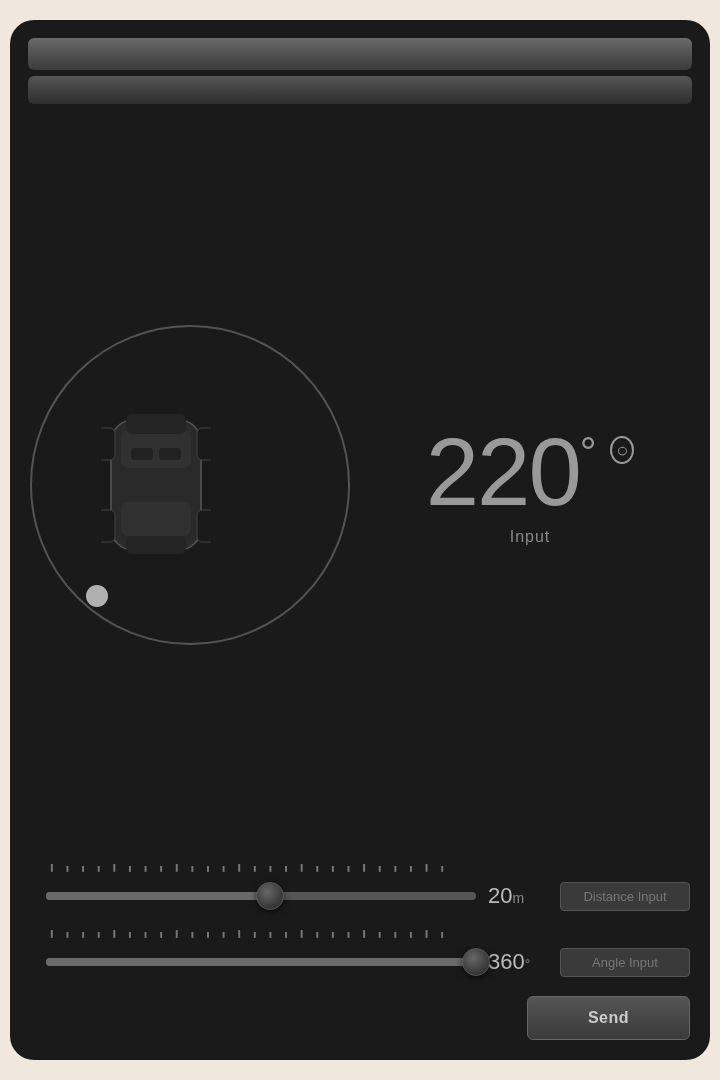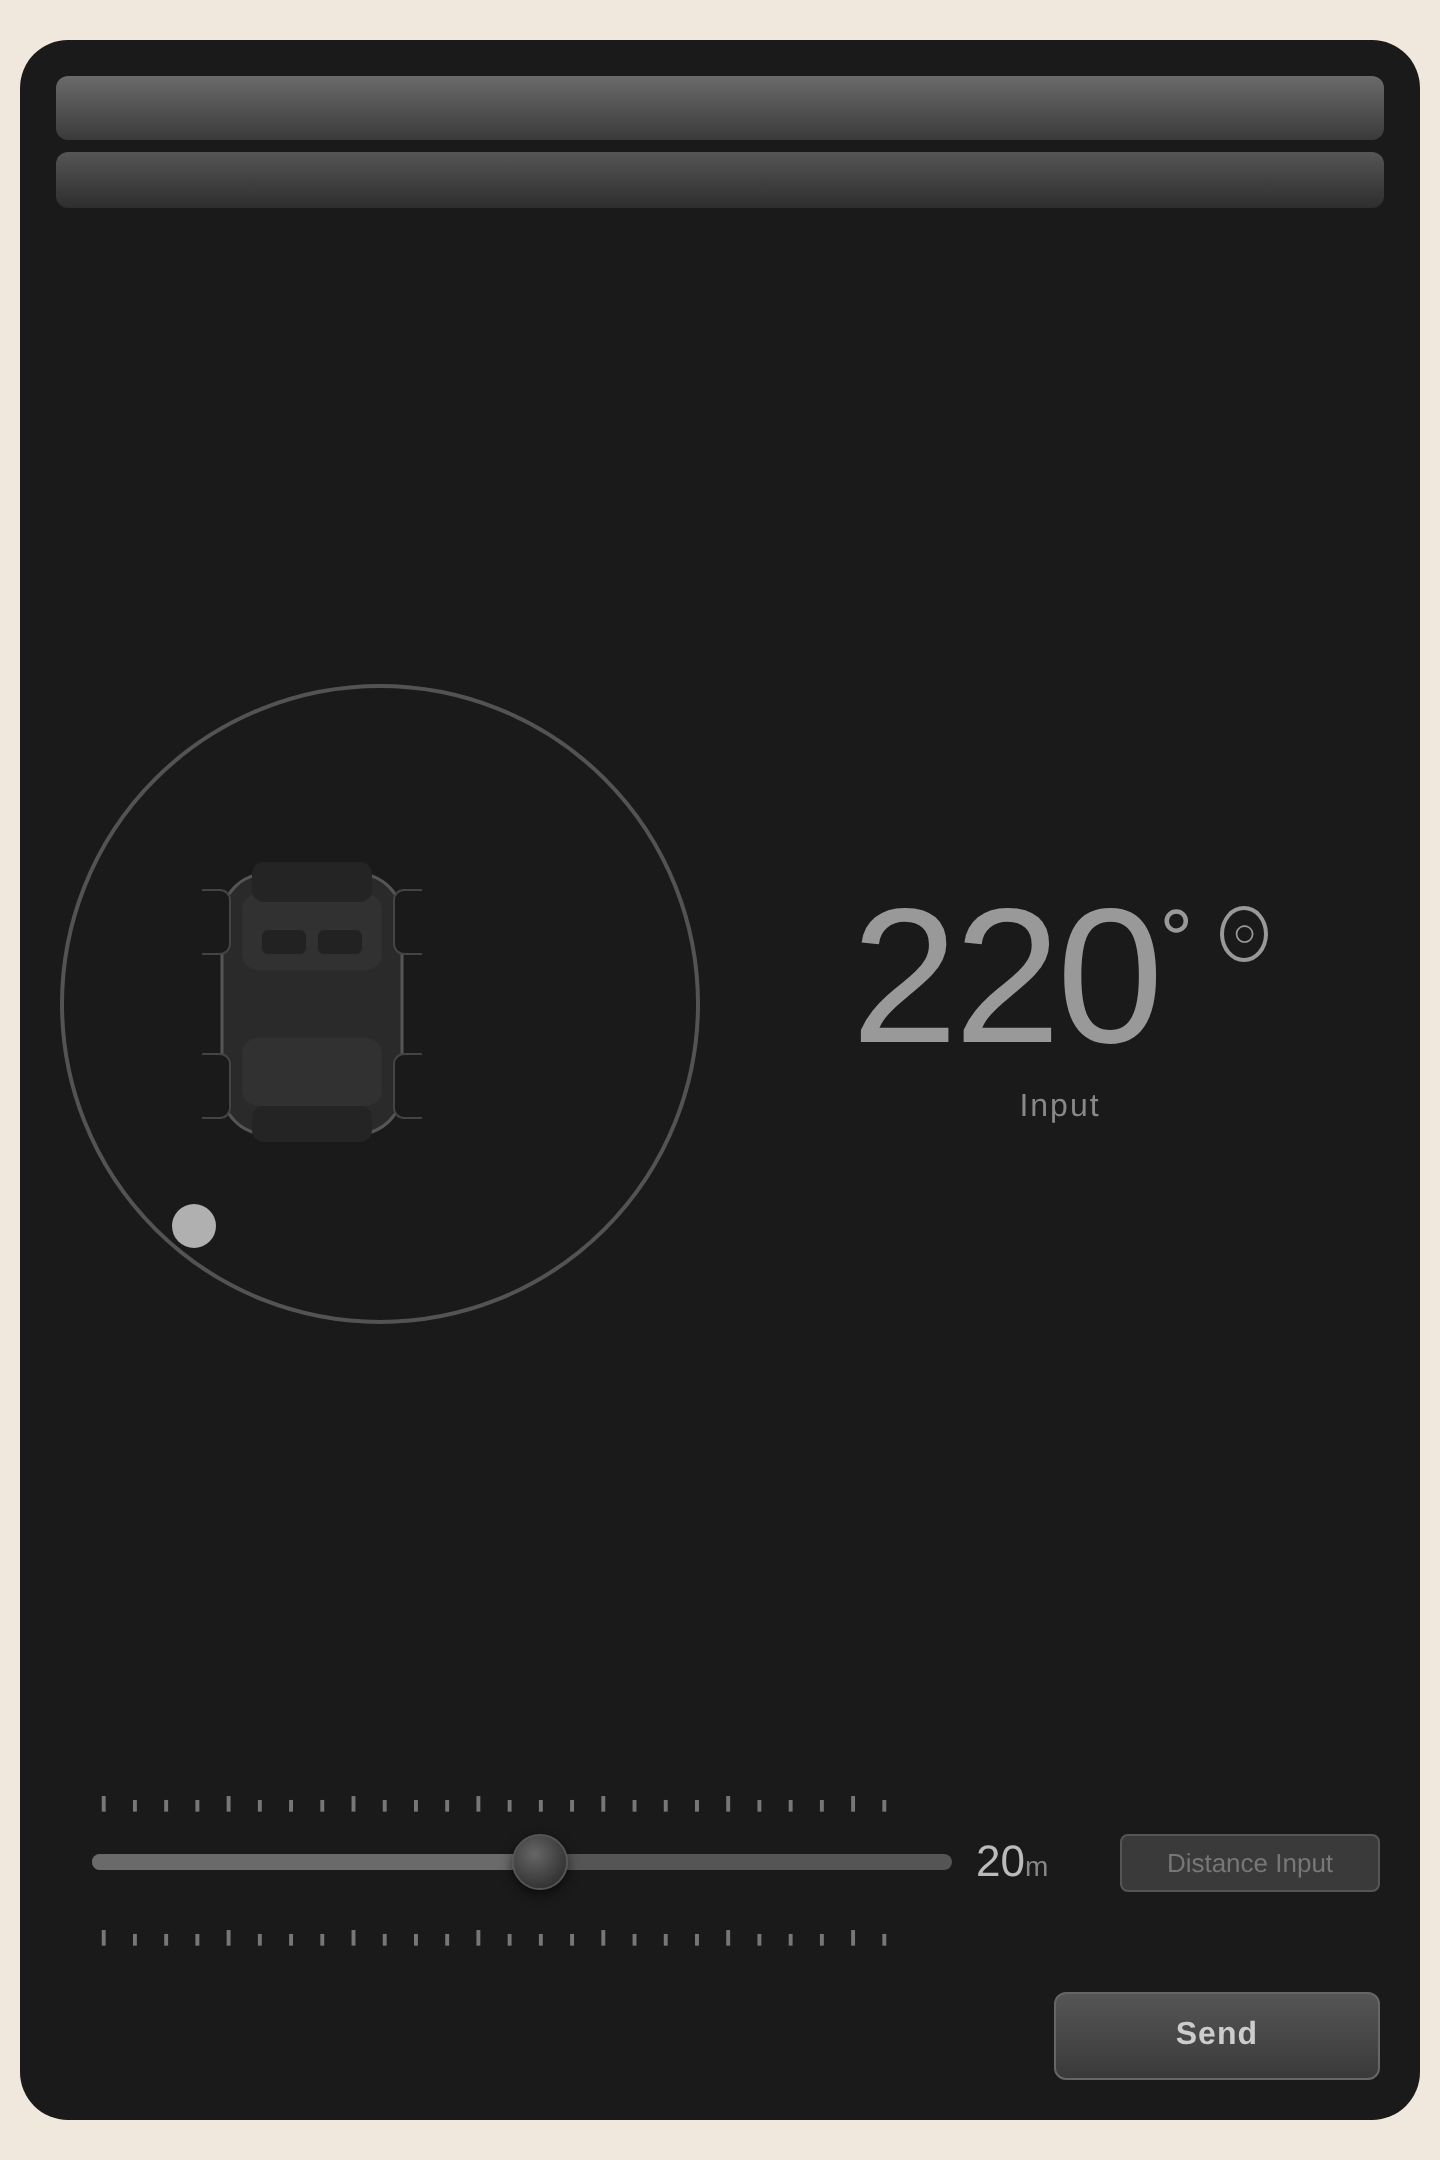--- a/index.html
+++ b/index.html
@@ -364,20 +364,32 @@
           <rect x="309" y="10" width="2" height="6"></rect>
           <rect x="325" y="8" width="2" height="8"></rect>
           <rect x="341" y="10" width="2" height="6"></rect>
           <rect x="357" y="10" width="2" height="6"></rect>
           <rect x="373" y="10" width="2" height="6"></rect>
           <rect x="389" y="8" width="2" height="8"></rect>
           <rect x="405" y="10" width="2" height="6"></rect>
         </g>
       </svg>
 
+      <div class="slider-row">
+        <div class="slider-container">
+          <div class="slider-track">
+            <div class="slider-fill" style="width: 100%;"></div>
+          </div>
+          <div class="slider-thumb" style="left: calc(100% - 14px);"></div>
+        </div>
+        <div class="slider-value">
+          <span>360</span><span class="slider-unit">°</span>
+        </div>
+        <input class="input-field" type="text" placeholder="Angle Input" style="">
+      </div>
 
       
       <div class="send-button-row">
         <button class="send-button">Send</button>
       </div>
 
     </div>
   </div>
 </div>
 

